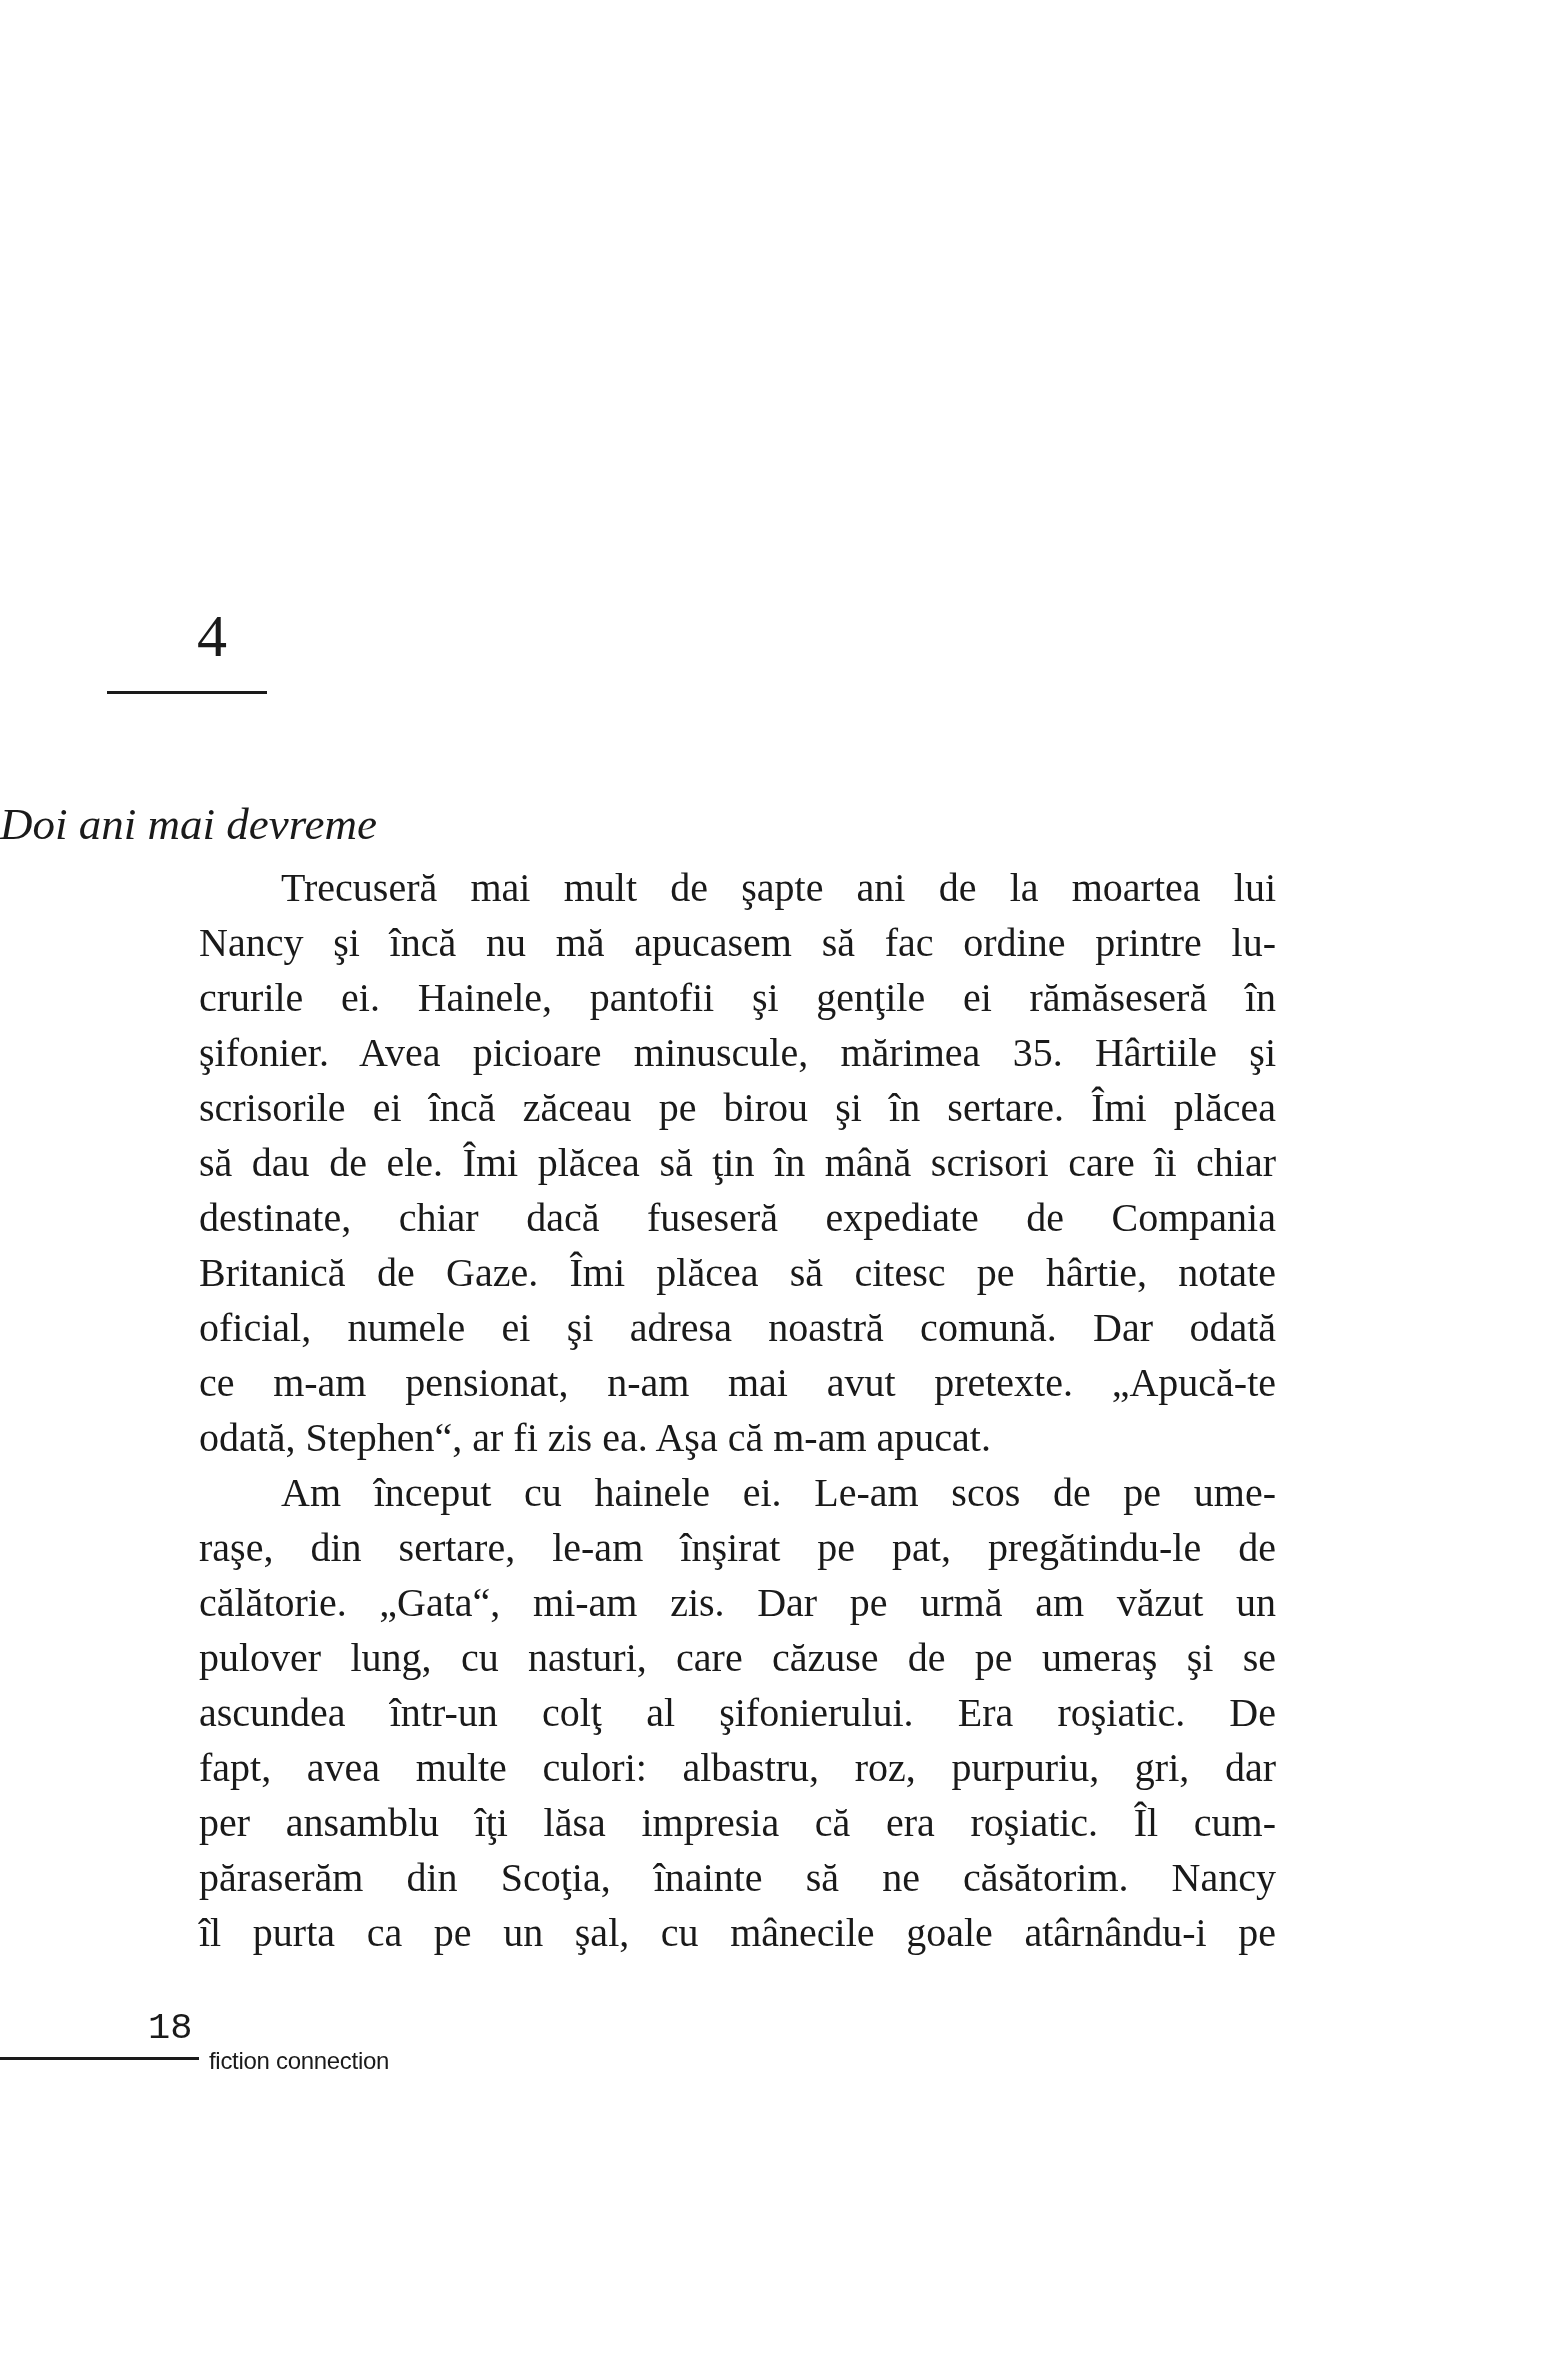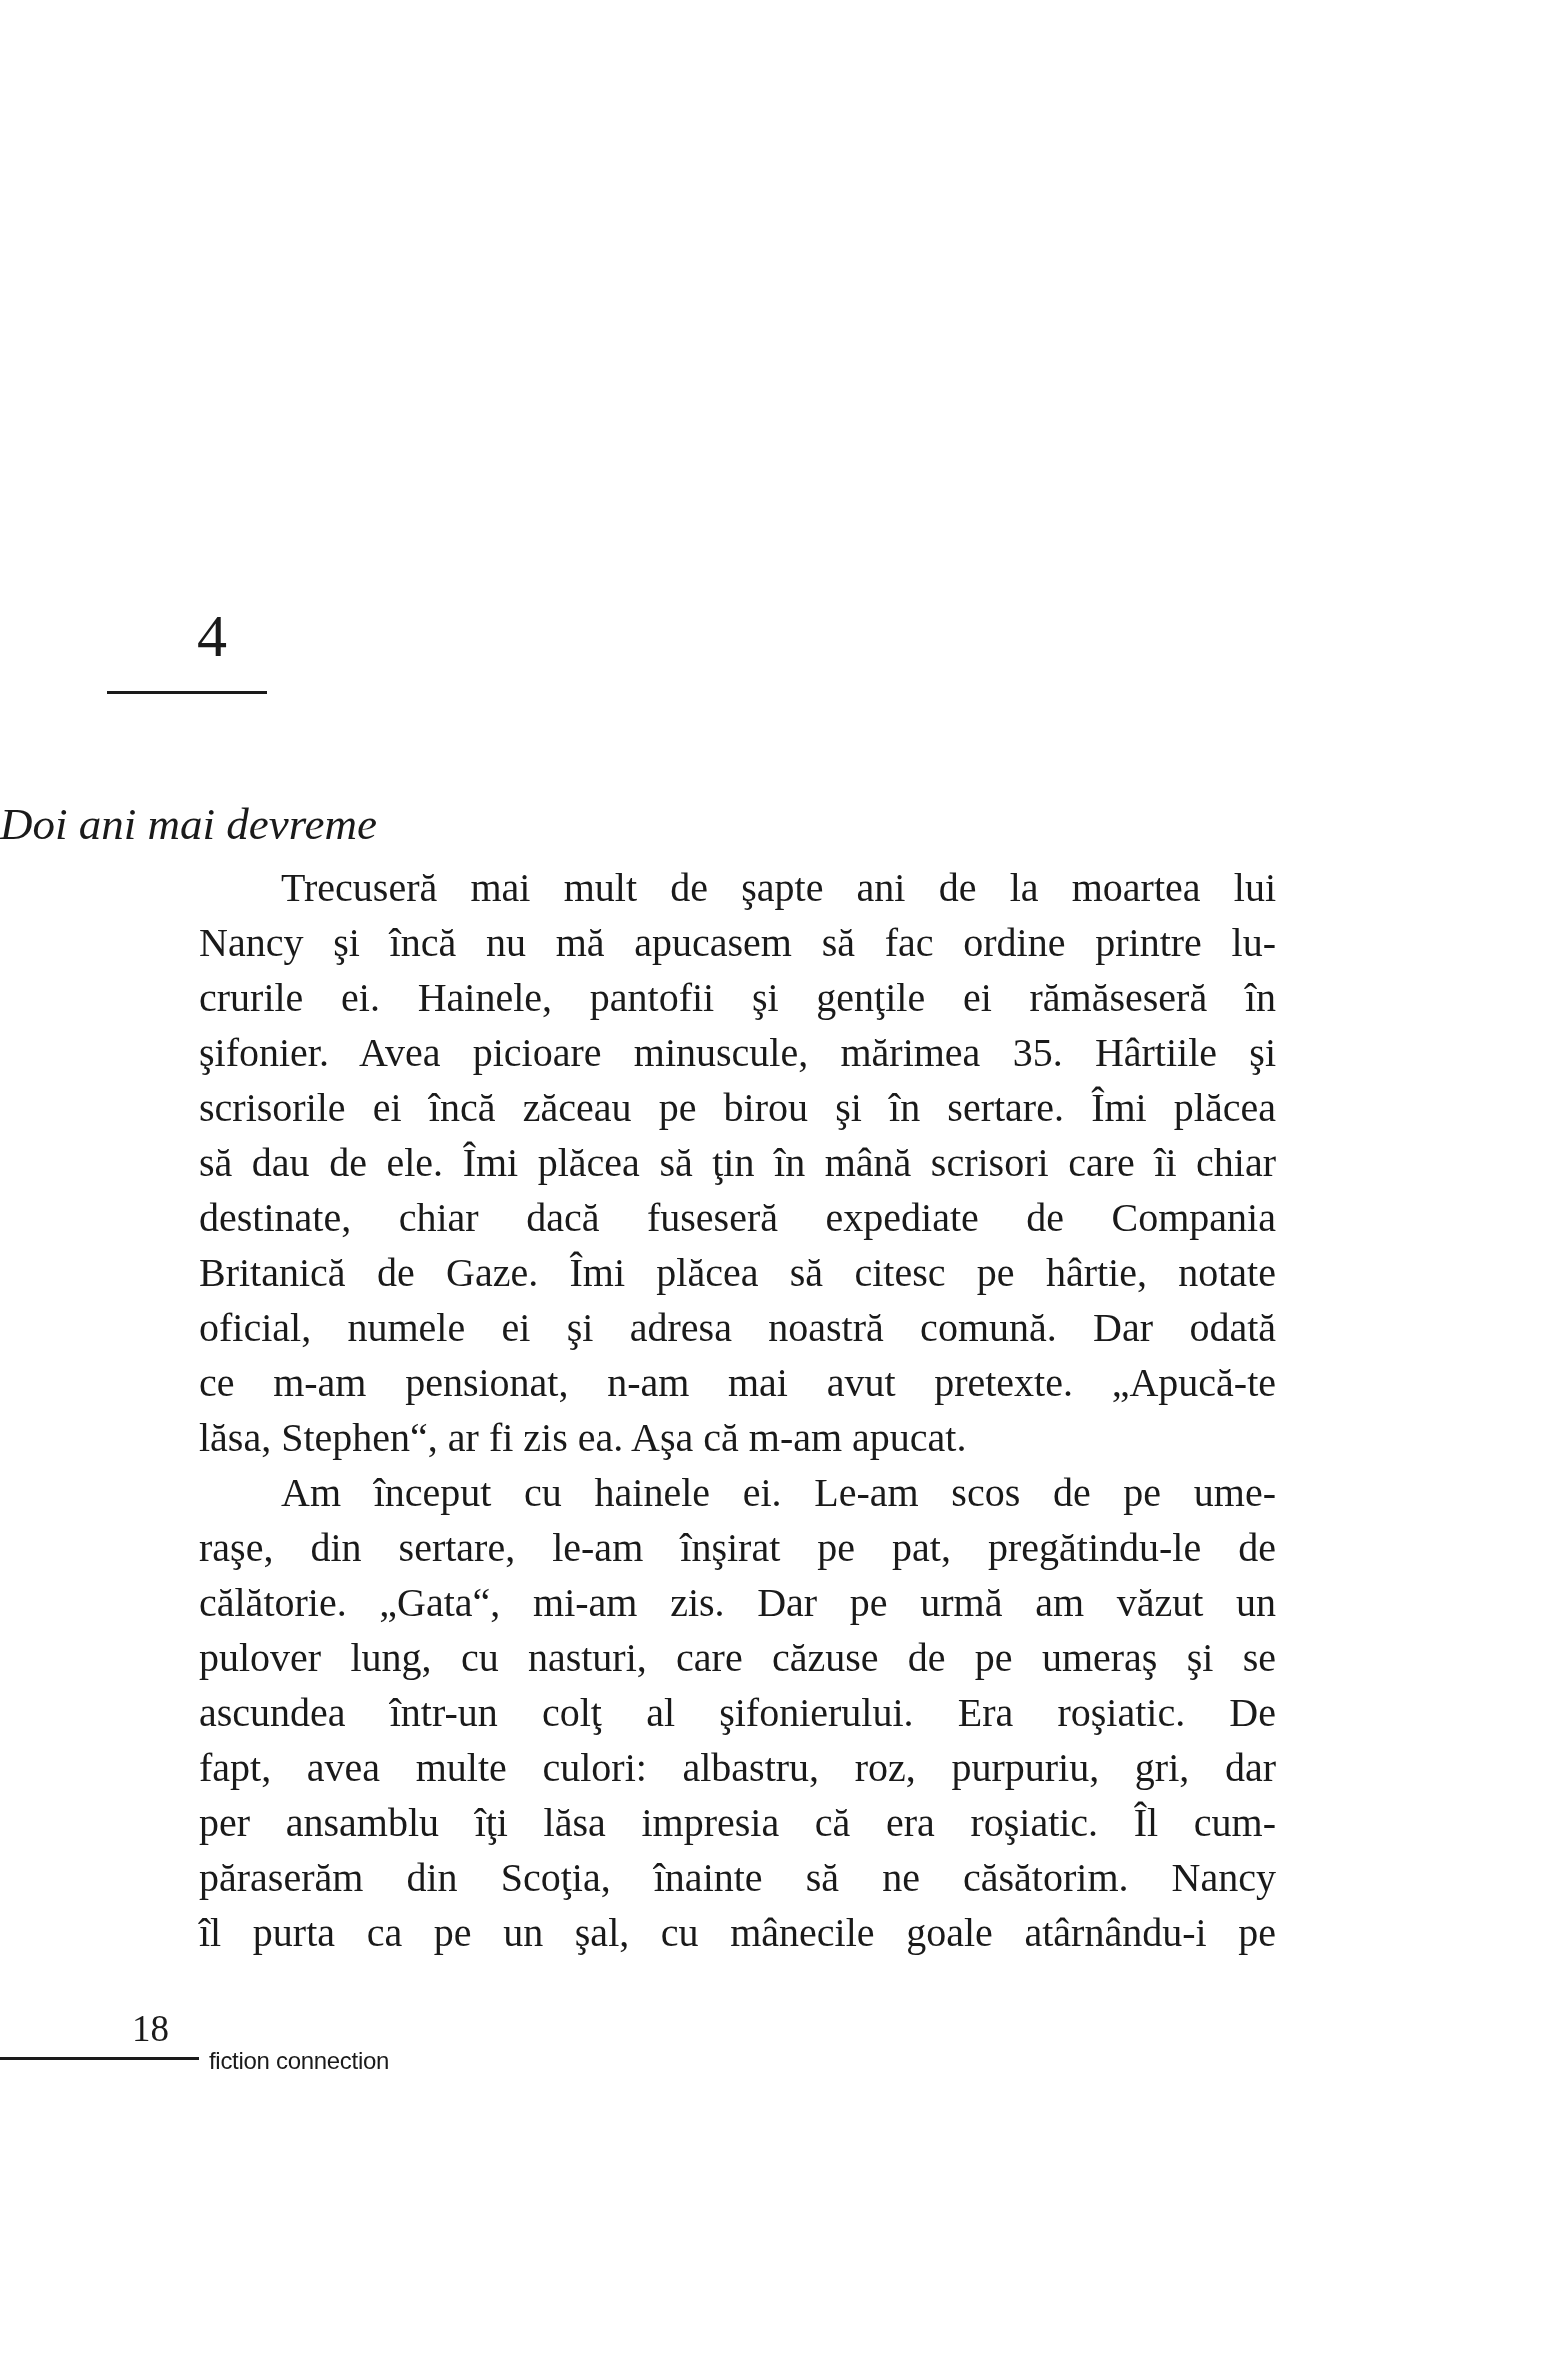--- a/index.html
+++ b/index.html
@@ -65,25 +65,25 @@
     text-justify: inter-word;
   }
   .body-text .line.indent {
     text-indent: 82px;
   }
   .body-text .line.para-end {
     text-align-last: left;
   }
   .page-number {
     position: absolute;
-    left: 132px;
+    left: 148px;
     top: 2010px;
     font-size: 37px;
     line-height: 1;
-    font-family: Liberation Serif, serif;
+    font-family: Liberation Mono, monospace;
     color: var(--ink);
   }
   .footer-rule {
     position: absolute;
     left: 0;
     top: 2057px;
     width: 199px;
     height: 2.9px;
     background: var(--ink);
   }
@@ -113,21 +113,21 @@
       <div class="line indent">Trecuseră mai mult de şapte ani de la moartea lui</div>
       <div class="line">Nancy şi încă nu mă apucasem să fac ordine printre lu-</div>
       <div class="line">crurile ei. Hainele, pantofii şi genţile ei rămăseseră în</div>
       <div class="line">şifonier. Avea picioare minuscule, mărimea 35. Hârtiile şi</div>
       <div class="line">scrisorile ei încă zăceau pe birou şi în sertare. Îmi plăcea</div>
       <div class="line">să dau de ele. Îmi plăcea să ţin în mână scrisori care îi chiar</div>
       <div class="line">destinate, chiar dacă fuseseră expediate de Compania</div>
       <div class="line">Britanică de Gaze. Îmi plăcea să citesc pe hârtie, notate</div>
       <div class="line">oficial, numele ei şi adresa noastră comună. Dar odată</div>
       <div class="line">ce m-am pensionat, n-am mai avut pretexte. „Apucă-te</div>
-      <div class="line para-end">lăsa, Stephen“, ar fi zis ea. Aşa că m-am apucat.</div>
+      <div class="line para-end">odată, Stephen“, ar fi zis ea. Aşa că m-am apucat.</div>
       <div class="line indent">Am început cu hainele ei. Le-am scos de pe ume-</div>
       <div class="line">raşe, din sertare, le-am înşirat pe pat, pregătindu-le de</div>
       <div class="line">călătorie. „Gata“, mi-am zis. Dar pe urmă am văzut un</div>
       <div class="line">pulover lung, cu nasturi, care căzuse de pe umeraş şi se</div>
       <div class="line">ascundea într-un colţ al şifonierului. Era roşiatic. De</div>
       <div class="line">fapt, avea multe culori: albastru, roz, purpuriu, gri, dar</div>
       <div class="line">per ansamblu îţi lăsa impresia că era roşiatic. Îl cum-</div>
       <div class="line">păraserăm din Scoţia, înainte să ne căsătorim. Nancy</div>
       <div class="line">îl purta ca pe un şal, cu mânecile goale atârnându-i pe</div>
     </div>

